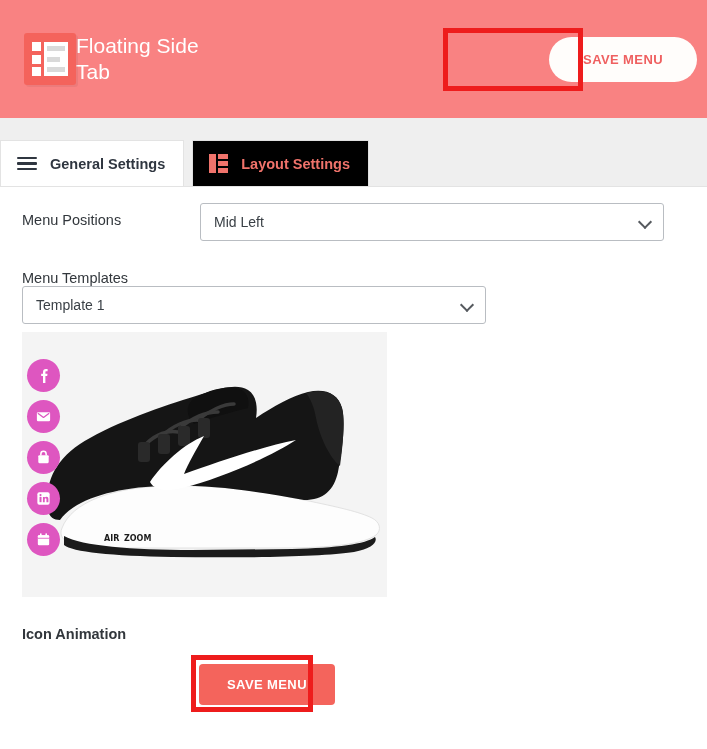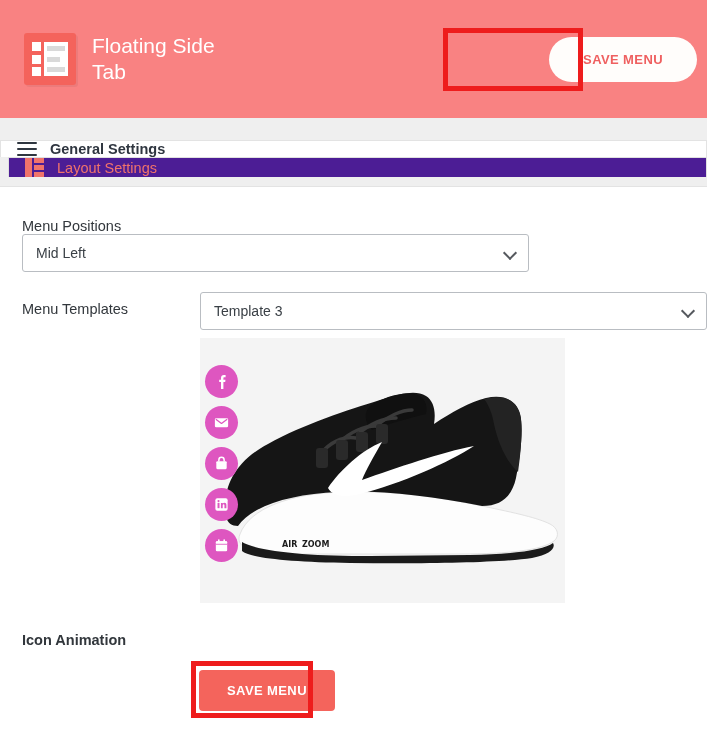--- a/index.html
+++ b/index.html
@@ -21,21 +21,21 @@
     height: 118px;
     background: #f98282;
     display: flex;
     align-items: center;
     padding: 0 0 0 24px;
     box-sizing: border-box;
   }
   .brand {
     display: flex;
     align-items: flex-start;
-    gap: 16px;
+    gap: 0;
   }
   .brand-logo {
     width: 52px;
     height: 52px;
     background: #f4635c;
     border-radius: 3px;
     position: relative;
     flex: none;
     box-shadow: 2px 2px 0 rgba(0,0,0,0.05);
   }
@@ -131,43 +131,42 @@
   }
 
   
   .tabs {
     height: 46px;
     background: #efefef;
     display: flex;
     align-items: stretch;
     padding-left: 0px;
     box-sizing: border-box;
-    flex-direction: column;
   }
   .tab {
     display: flex;
     align-items: center;
     gap: 13px;
     padding: 0 18px 0 16px;
     box-sizing: border-box;
     font-size: 14.5px;
     cursor: pointer;
     border: 1px solid #e0e0e0;
     border-bottom: none;
   }
   .tab.active {
     background: #ffffff;
     color: #2f3640;
     font-weight: 700;
     border-color: #e3e3e3;
   }
   .tab.inactive {
-    background: #4c1d95;
+    background: #000000;
     color: #f0736b;
-    font-weight: 400;
+    font-weight: 700;
     margin-left: 8px;
     border-color: #e0e0e0;
   }
   
   .ico-hamburger {
     width: 20px;
     height: 14px;
     display: flex;
     flex-direction: column;
     justify-content: space-between;
@@ -214,21 +213,21 @@
   .form-label {
     width: 178px;
     flex: none;
     font-size: 14.5px;
     color: #32373c;
     padding-top: 9px;
   }
   .form-control { flex: 1; }
 
   .select-box {
-    width: 507px;
+    width: 464px;
     height: 38px;
     border: 1px solid #b9bdc2;
     border-radius: 3px;
     background: #ffffff;
     display: flex;
     align-items: center;
     padding: 0 12px 0 13px;
     box-sizing: border-box;
     font-size: 14px;
     color: #3a4046;
@@ -387,35 +386,35 @@
         <i class="c"></i>
         <i class="d"></i>
       </span>
     <span>Layout Settings</span>
   </div>
 </div>
 <div class="tabs-underline"></div>
 
 <div class="content">
 
-  <div class="form-row" style="margin-top:22px;flex-direction:column;">
+  <div class="form-row" style="margin-top:16px;">
     <div class="form-label">Menu Positions</div>
     <div class="form-control">
       <div class="select-box">
         <span>Mid Left</span>
         <span class="chev"></span>
       </div>
     </div>
   </div>
 
-  <div class="form-row" style="margin-top:20px;">
+  <div class="form-row" style="margin-top:20px;flex-direction:column;">
     <div class="form-label">Menu Templates</div>
     <div class="form-control">
       <div class="select-box">
-        <span>Template 3</span>
+        <span>Template 1</span>
         <span class="chev"></span>
       </div>
 
       <div class="preview" style="margin-top:8px;">
 
         <div class="shoe-wrap">
           <svg viewBox="0 0 345 210" width="345" height="210">
 
             <path d="M20 168 C 30 142, 70 128, 120 126 C 175 124, 225 132, 262 140 C 296 147, 318 152, 330 158 C 338 162, 340 170, 334 175 C 322 184, 290 188, 240 188 L 60 188 C 34 188, 14 182, 20 168 Z" fill="#fdfdfd" stroke="#e2e2e2" stroke-width="1"></path>
 

